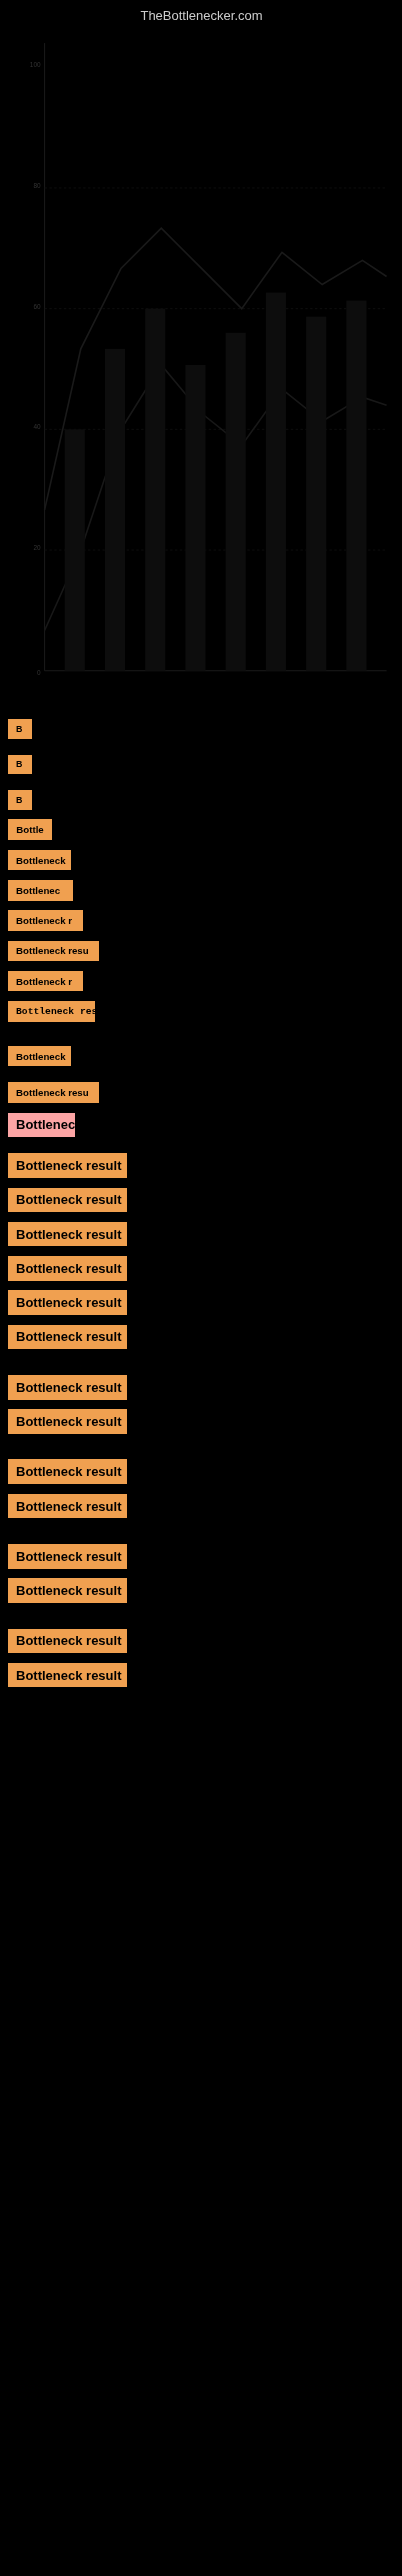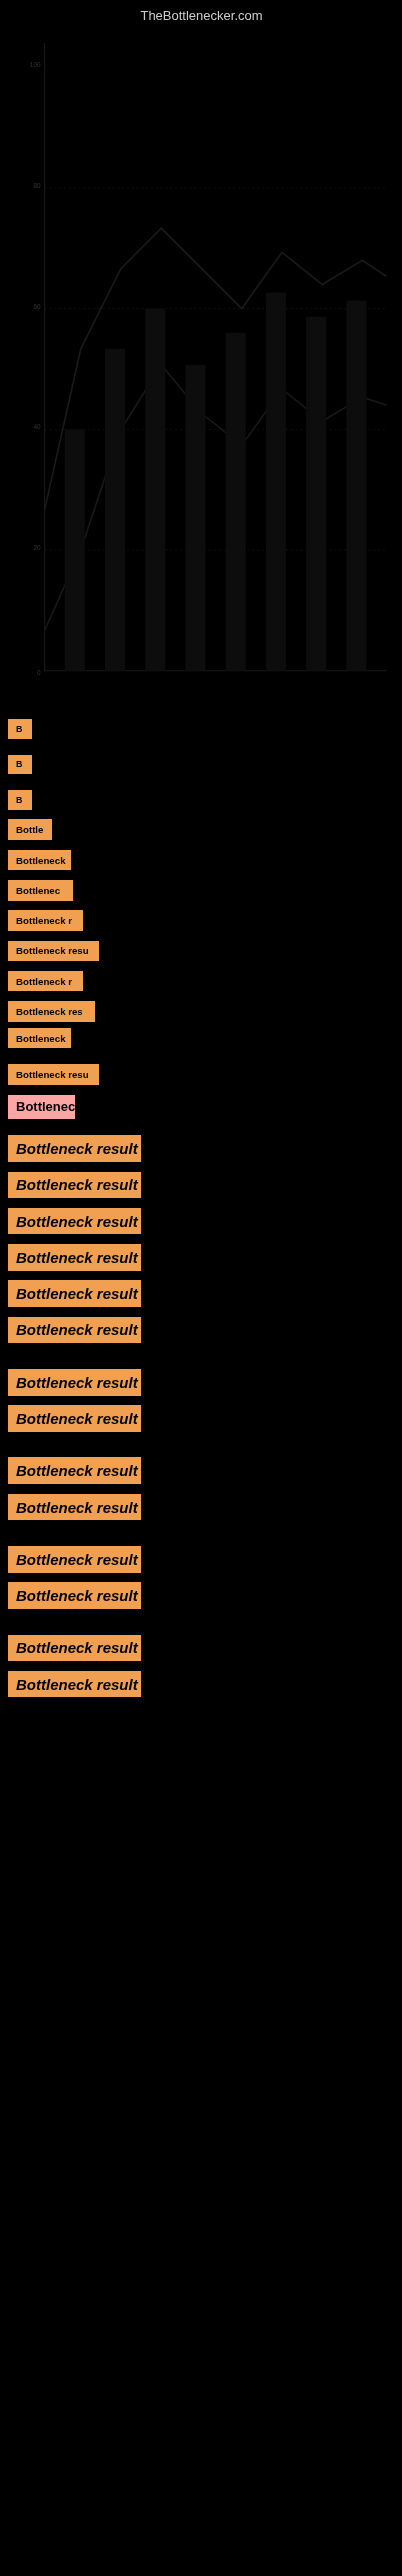--- a/index.html
+++ b/index.html
@@ -41,21 +41,21 @@
       padding: 4.8px 8px;
       font-size: 10.5px;
       font-weight: bold;
       white-space: nowrap;
       display: inline-block;
     }
 
     
     .w-tiny { width: 24px; font-size: 8.9px; }
     .w-small { width: 44px; font-size: 9.7px; }
-    .w-large { width: 133px; font-size: 15px; font-style: italic; }
+    .w-large { width: 119px; font-size: 13px; }
 
     .spacer {
       height: 16px;
     }
 
     
     .chart-visual {
       width: 100%;
       height: 684px;
       background: #000;
@@ -111,21 +111,21 @@
   </div>
 
   <div class="bottleneck-item" style="margin-bottom: 16px;">
     <span class="bottleneck-label w-tiny" style="background-color: rgb(240, 160, 80); color: rgb(0, 0, 0);">B</span>
   </div>
 
   <div class="bottleneck-item" style="margin-bottom: 9.7px;">
     <span class="bottleneck-label w-tiny" style="background-color: rgb(240, 160, 80); color: rgb(0, 0, 0);">B</span>
   </div>
 
-  <div class="bottleneck-item" style="margin-bottom: 9.7px;">
+  <div class="bottleneck-item" style="margin-bottom: 9.7px; text-align: center;">
     <span class="bottleneck-label w-small" style="background-color: rgb(240, 160, 80); color: rgb(0, 0, 0);">Bottle</span>
   </div>
 
   <div class="bottleneck-item" style="margin-bottom: 9.7px;">
     <span class="bottleneck-label" style="width: 63px; font-size: 9.7px; background-color: rgb(240, 160, 80); color: rgb(0, 0, 0);">Bottleneck</span>
   </div>
 
   <div class="bottleneck-item" style="margin-bottom: 9.7px;">
     <span class="bottleneck-label" style="width: 65px; font-size: 9.7px; background-color: rgb(240, 160, 80); color: rgb(0, 0, 0);">Bottlenec</span>
   </div>
@@ -135,21 +135,21 @@
   </div>
 
   <div class="bottleneck-item" style="margin-bottom: 9.7px;">
     <span class="bottleneck-label" style="width: 91px; font-size: 9.7px; background-color: rgb(240, 160, 80); color: rgb(0, 0, 0);">Bottleneck resu</span>
   </div>
 
   <div class="bottleneck-item" style="margin-bottom: 9.7px;">
     <span class="bottleneck-label" style="width: 75px; font-size: 9.7px; background-color: rgb(240, 160, 80); color: rgb(0, 0, 0);">Bottleneck r</span>
   </div>
 
-  <div class="bottleneck-item" style="margin-bottom: 6px;">
+  <div class="bottleneck-item" style="margin-bottom: 24px; font-family: Liberation Mono, monospace;">
     <span class="bottleneck-label" style="width: 87px; font-size: 9.7px; background-color: rgb(240, 160, 80); color: rgb(0, 0, 0);">Bottleneck res</span>
   </div>
 
   <div class="bottleneck-item" style="margin-bottom: 16px;">
     <span class="bottleneck-label" style="width: 63px; font-size: 9.7px; background-color: rgb(240, 160, 80); color: rgb(0, 0, 0);">Bottleneck</span>
   </div>
 
   <div class="bottleneck-item" style="margin-bottom: 9.7px;">
     <span class="bottleneck-label" style="width: 91px; font-size: 9.7px; background-color: rgb(240, 160, 80); color: rgb(0, 0, 0);">Bottleneck resu</span>
   </div>

